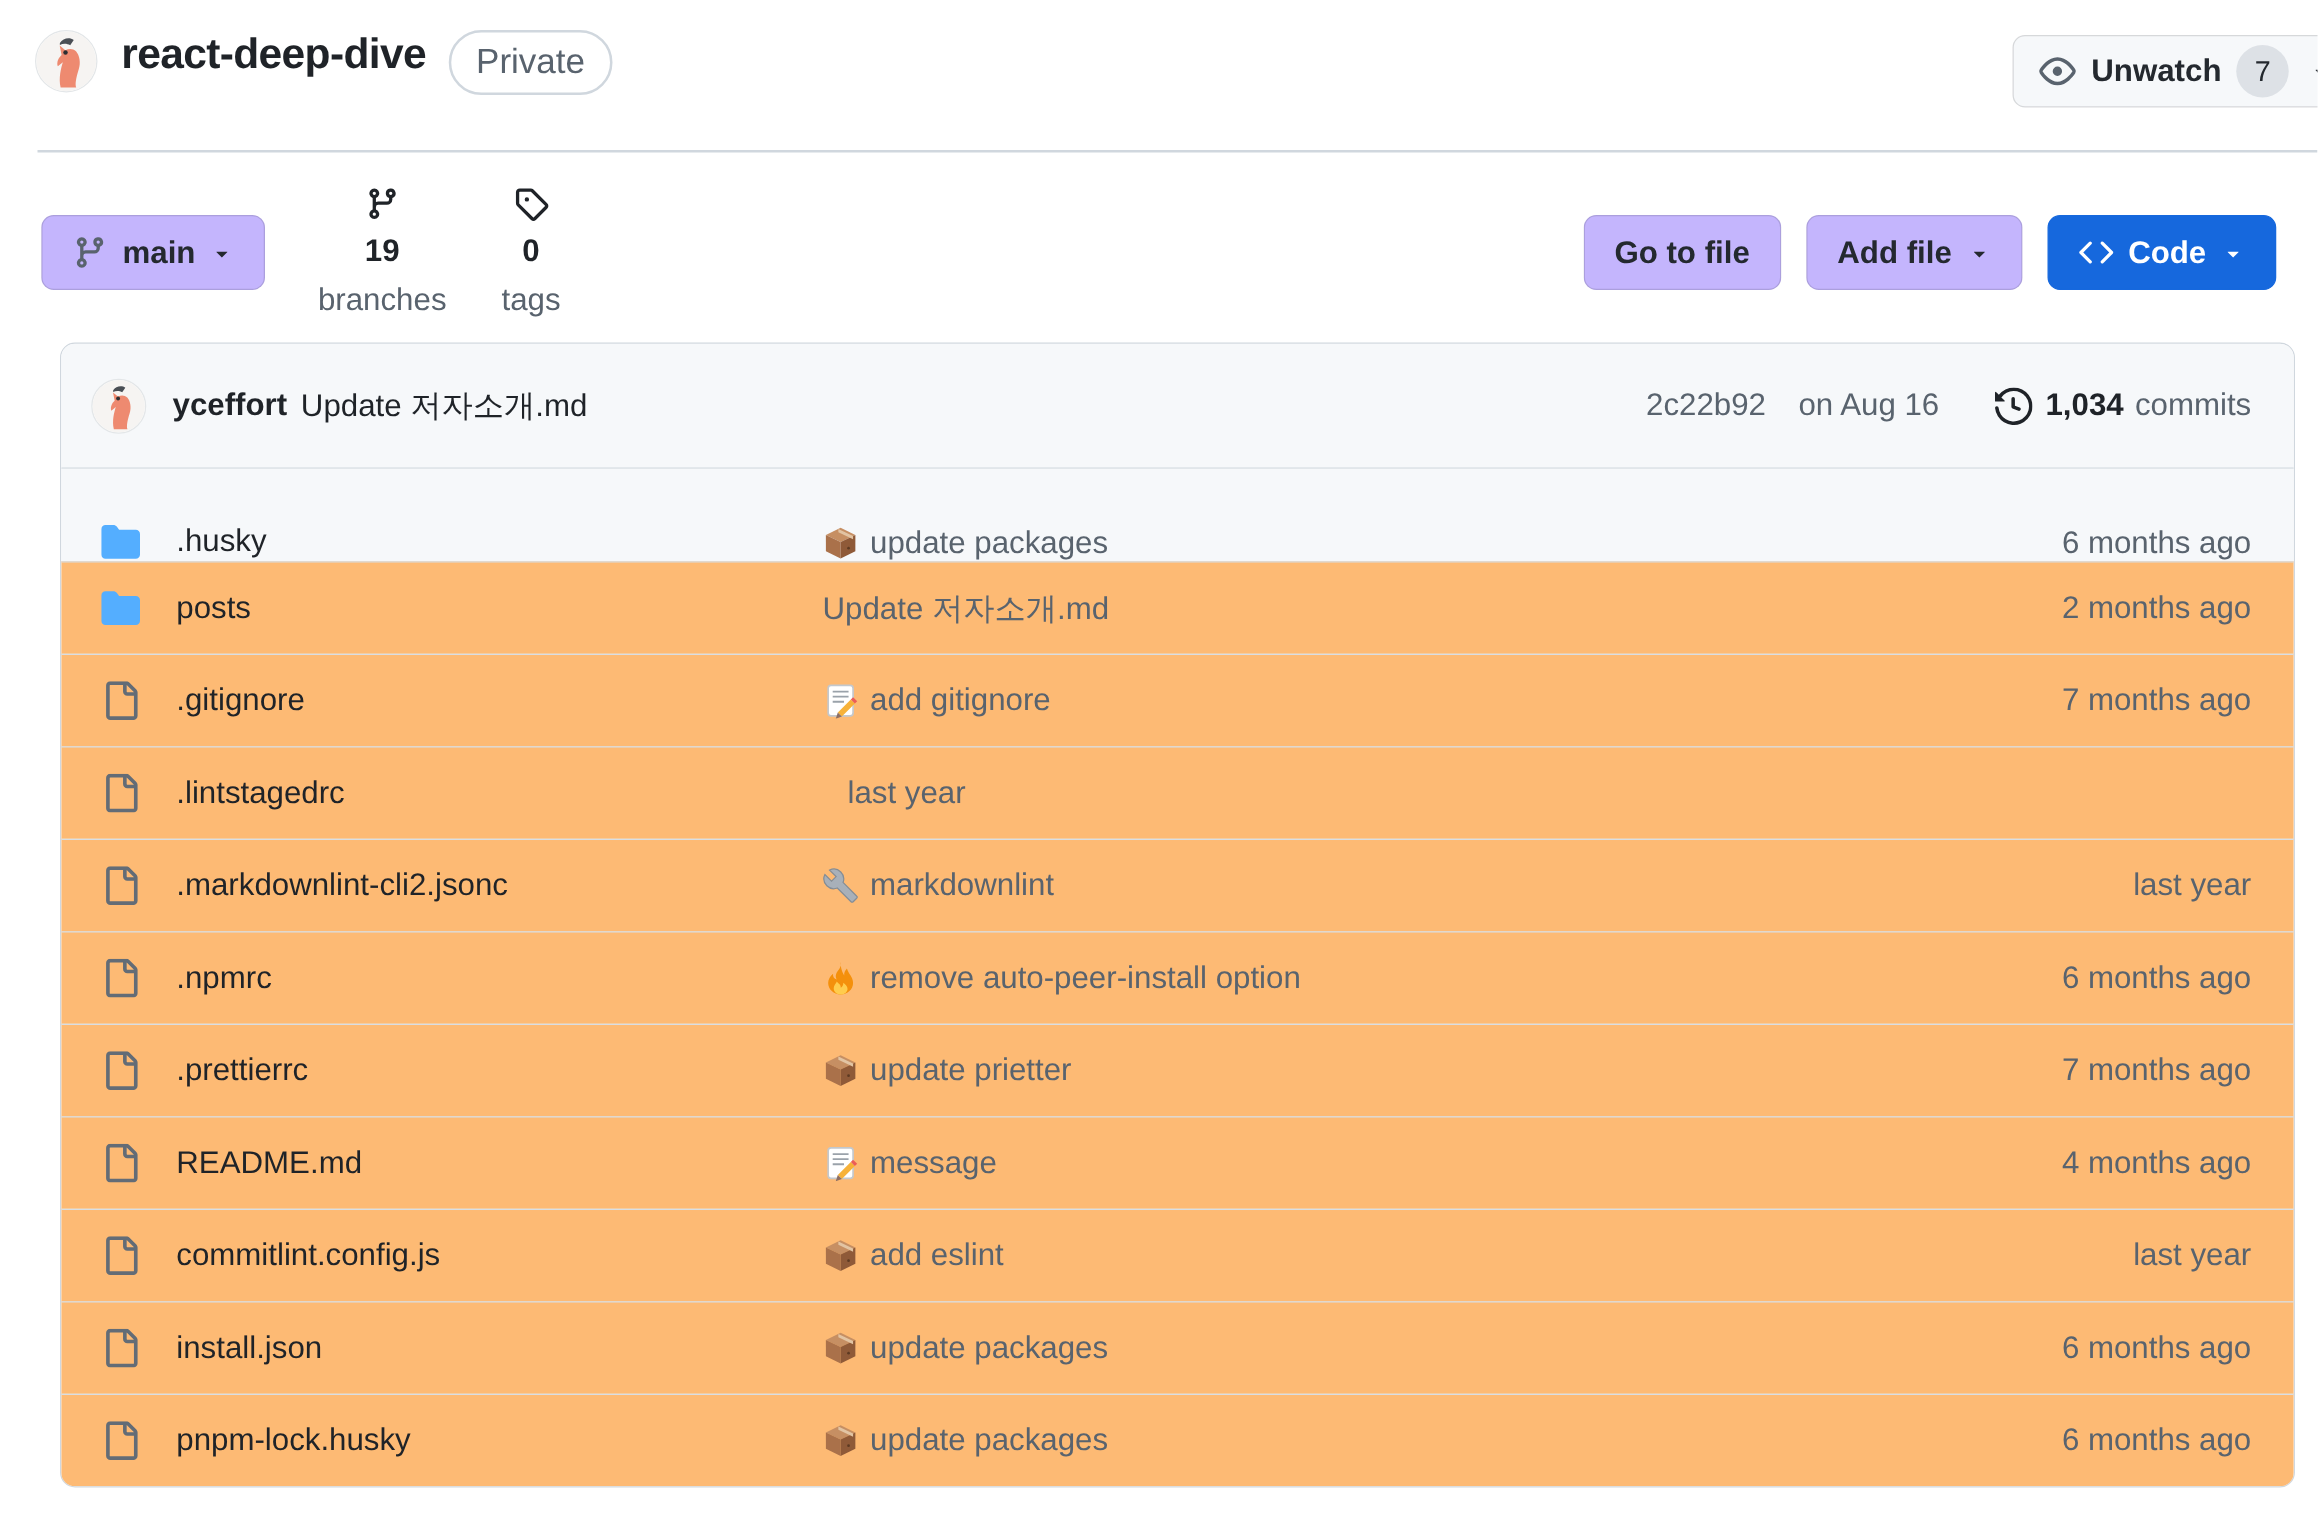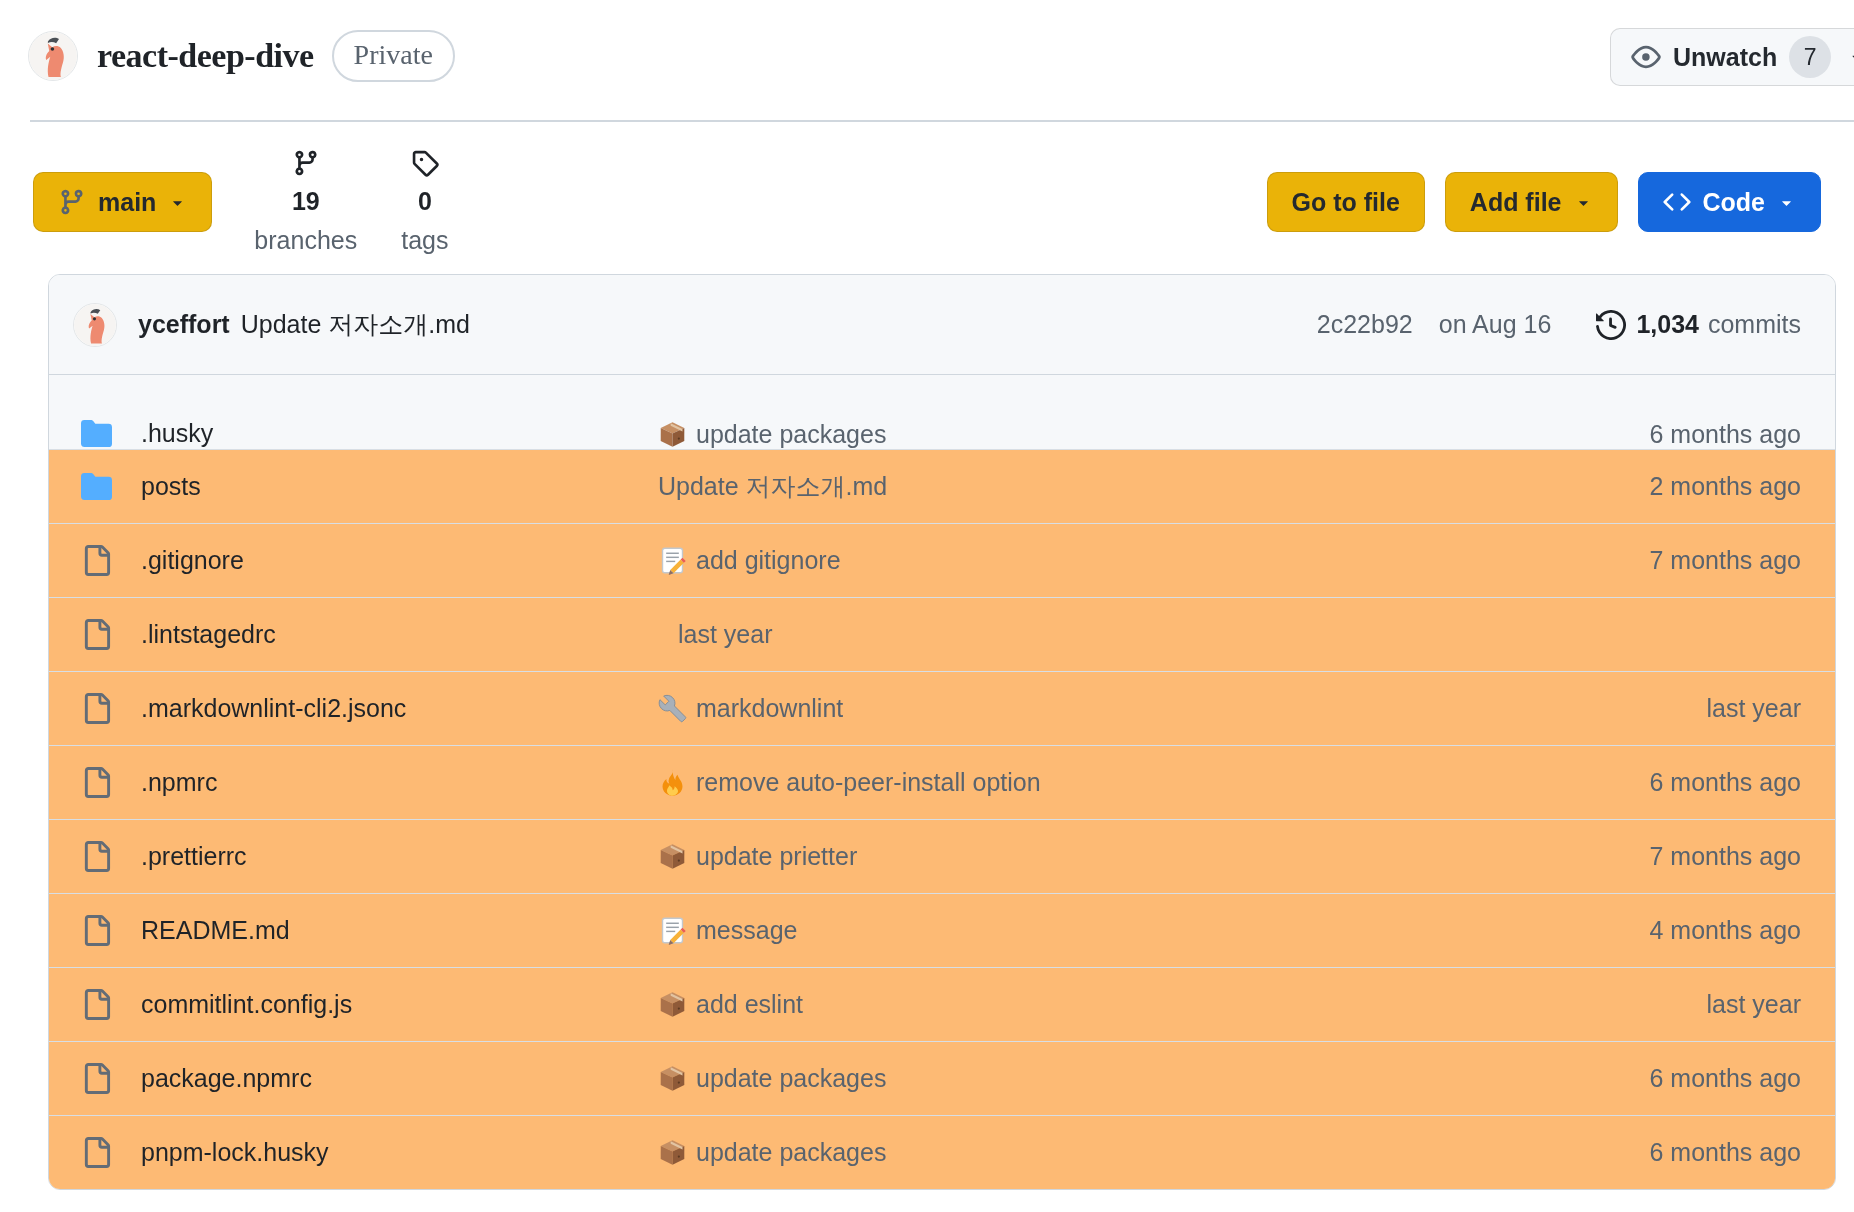--- a/index.html
+++ b/index.html
@@ -1,21 +1,21 @@
 <!DOCTYPE html>
 <html><head>
 <meta charset="utf-8">
 <style>
   * { margin:0; padding:0; box-sizing:border-box; }
   html,body { width:1854px; height:1212px; overflow:hidden; background:#ffffff;
     font-family:"Liberation Sans","DejaVu Sans",sans-serif; color:#1f2328; }
   .page { position:relative; width:1854px; height:1212px; }
 
   
-  .repo-header { position:absolute; left:28px; top:24px; height:64px; display:flex; align-items:center;font-family:Liberation Serif, serif; }
+  .repo-header { position:absolute; left:28px; top:24px; height:64px; display:flex; align-items:flex-start; }
   .owner-avatar { width:50px; height:50px; border-radius:50%; overflow:hidden; flex:0 0 auto;
     border:1px solid #e3e6e8; background:#fdfdfc; }
   .owner-avatar svg { width:100%; height:100%; display:block; }
   .repo-title { font-size:34px; font-weight:700; letter-spacing:-0.5px; margin-left:19px; color:#1f2328; }
   .visibility-badge { margin-left:18px; font-size:28px; color:#59636e; border:2px solid #d0d7de;
     border-radius:999px; padding:6px 20px 8px; line-height:1.2; }
   .watch-btn { position:absolute; left:1610px; top:28px; height:58px; width:300px;
     background:#f6f8fa; border:1.5px solid rgba(31,35,40,0.15); border-radius:10px;
     display:flex; align-items:center; padding:0 20px; gap:12px; font-size:25px; font-weight:600;
     color:#24292f; cursor:pointer; }
@@ -24,21 +24,21 @@
   .watch-counter { width:42px; height:42px; border-radius:50%; background:#dde1e6; display:flex;
     align-items:center; justify-content:center; font-size:23px; font-weight:400; }
   .watch-btn .caret { width:20px; height:20px; color:#24292f; margin-left:4px; display:flex; }
   .watch-btn .caret svg { width:100%; height:100%; }
   .header-divider { position:absolute; left:30px; top:120px; width:1824px; height:2px; background:#d0d7de; }
 
   
   .toolbar { position:absolute; left:33px; top:172px; width:1788px; height:60px;
     display:flex; align-items:center; }
   .btn { height:60px; display:inline-flex; align-items:center; gap:12px; padding:0 24px;
-    background:#eab308; border:1.5px solid rgba(31,35,40,0.15); border-radius:10px;
+    background:#c4b5fd; border:1.5px solid rgba(31,35,40,0.15); border-radius:10px;
     font-size:25px; font-weight:600; color:#24292f; cursor:pointer; }
   .btn .ic { width:28px; height:28px; display:flex; color:#59636e; }
   .btn .ic svg, .stat .ic svg { width:100%; height:100%; }
   .btn .caret { width:19px; height:19px; display:flex; color:#24292f; }
   .btn .caret svg { width:100%; height:100%; }
   .stat { display:inline-flex; align-items:center; gap:10px; font-size:25px; color:#59636e; cursor:pointer;flex-direction:column; }
   .stat .ic { width:28px; height:28px; display:flex; color:#1f2328; }
   .stat b { color:#1f2328; font-weight:700; }
   .stat-branches { margin-left:42px; }
   .stat-tags { margin-left:44px; }
@@ -387,21 +387,21 @@
           </div>
           <a class="col-age">last year</a>
         </div>
         <div class="file-row">
           <div class="col-name">
             <span class="row-icon file">
               <svg viewBox="0 0 16 16" fill="currentColor">
                 <path d="M2 1.75C2 .784 2.784 0 3.75 0h6.586c.464 0 .909.184 1.237.513l2.914 2.914c.329.328.513.773.513 1.237v9.586A1.75 1.75 0 0 1 13.25 16h-9.5A1.75 1.75 0 0 1 2 14.25Zm1.75-.25a.25.25 0 0 0-.25.25v12.5c0 .138.112.25.25.25h9.5a.25.25 0 0 0 .25-.25V6h-2.75A1.75 1.75 0 0 1 9 4.25V1.5Zm6.75.062V4.25c0 .138.112.25.25.25h2.688l-.011-.013-2.914-2.914-.013-.011Z"></path>
               </svg>
             </span>
-            <a class="file-name">package.npmrc</a>
+            <a class="file-name">install.json</a>
           </div>
           <div class="col-msg">
             <span class="msg-emoji">
               <svg viewBox="0 0 32 32">
                 <polygon points="16,2.5 29,8.8 16,15 3,8.8" fill="#c68f63"></polygon>
                 <polygon points="3,8.8 16,15 16,29.5 3,23.2" fill="#aa714a"></polygon>
                 <polygon points="29,8.8 16,15 16,29.5 29,23.2" fill="#8f5a38"></polygon>
                 <polygon points="14,3.5 27,9.8 27,12.6 14,6.3" fill="#e2c4a3"></polygon>
                 <circle cx="23" cy="20.5" r="1.2" fill="#5d3a22"></circle>
               </svg>

